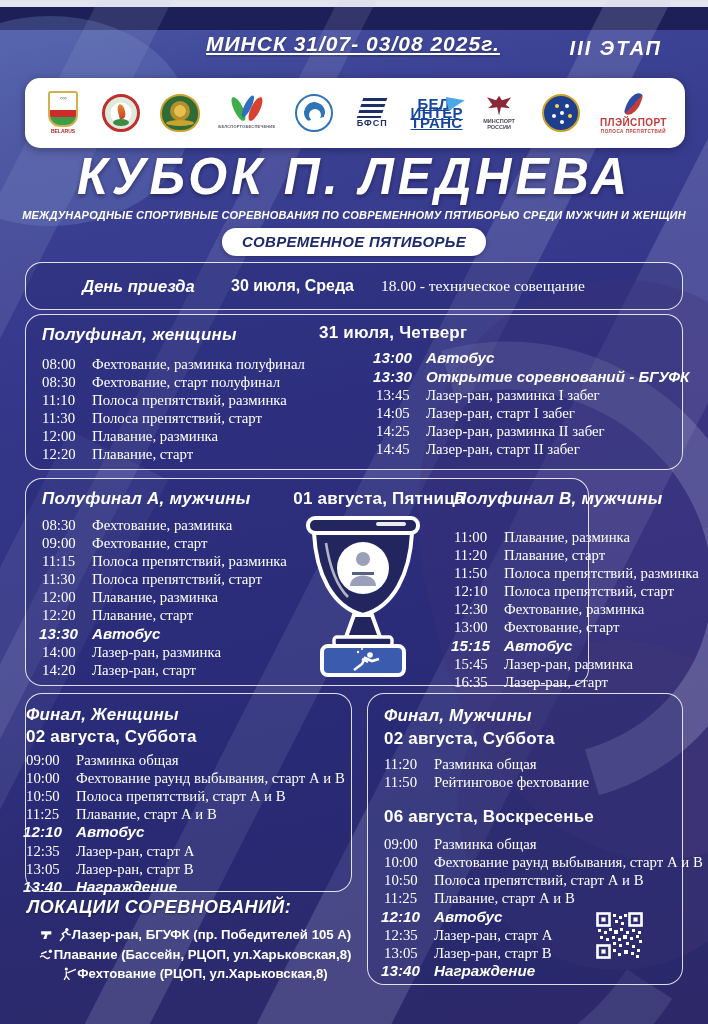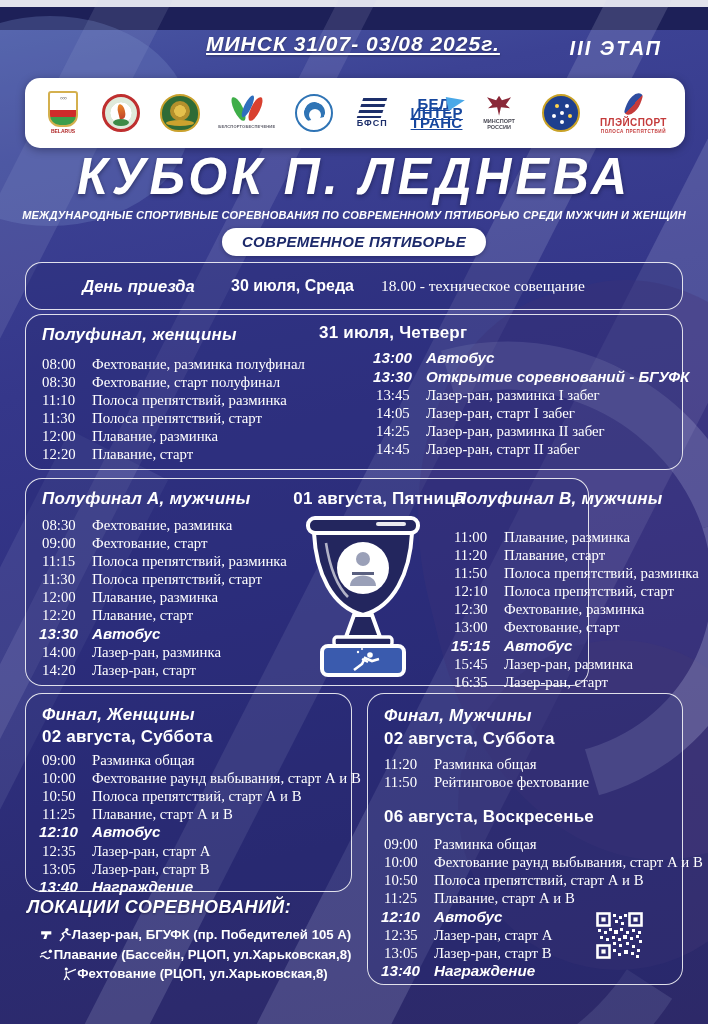--- a/index.html
+++ b/index.html
@@ -112,21 +112,21 @@
   .semi-w .colB .rows{margin-top:6px;padding-left:25px;}
 
   .semi-m{left:25px;top:478px;width:564px;height:208px;}
   .semi-m .colA{position:absolute;left:16px;top:10px;width:268px;}
   .semi-m .colA .rows{margin-top:7px;}
   .semi-m .center{position:absolute;left:255px;top:10px;width:196px;text-align:center;}
   .semi-m .colB{position:absolute;left:428px;top:10px;width:226px;}
   .semi-m .colB .rows{margin-top:19px;}
   .trophy{position:absolute;left:274px;top:36px;width:126px;height:164px;}
 
-  .final-w{left:25px;top:693px;width:327px;height:199px;padding:11px 16px;}
+  .final-w{left:25px;top:693px;width:327px;height:199px;padding:11px 0;}
   .final-w .date-head{margin-top:2px;}
   .final-w .rows{margin-top:4px;}
   .final-m{left:367px;top:693px;width:316px;height:292px;padding:12px 16px;}
   .final-m .date-head{margin-top:3px;}
   .final-m .rows1{margin-top:6px;}
   .final-m .date-head2{margin-top:16px;}
   .final-m .rows2{margin-top:8px;}
   .qr{position:absolute;left:228px;top:218px;width:47px;height:47px;}
 
   .locations{position:absolute;left:27px;top:898px;width:336px;}

